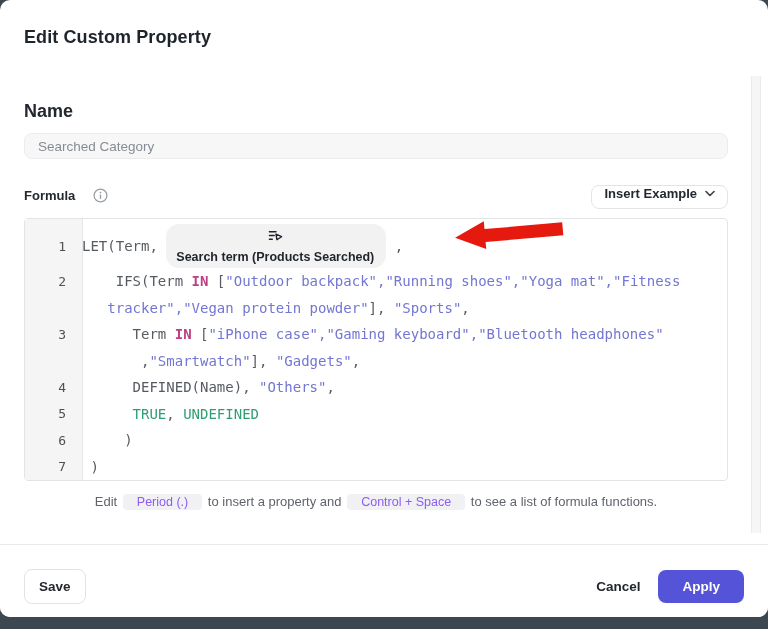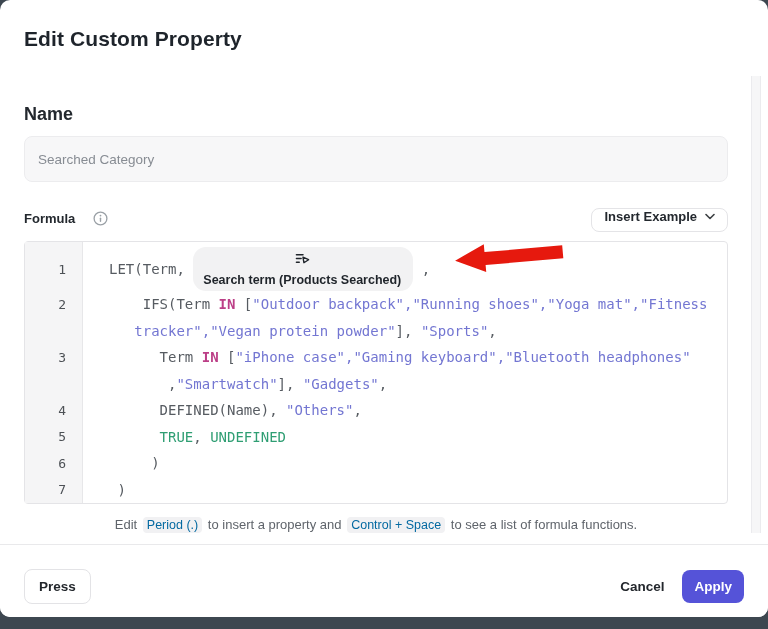--- a/index.html
+++ b/index.html
@@ -8,25 +8,25 @@
     background:#3d4750;
     font-family:"Liberation Sans", sans-serif;
     position:relative;overflow:hidden;
     -webkit-font-smoothing:antialiased;
   }
   .modal{
     position:absolute;left:0;top:0;width:768px;height:617px;
     background:#ffffff;border-radius:10px;overflow:hidden;
   }
   .modal-header{padding:27px 24px 0 24px;}
-  .modal-title{font-size:21px;font-weight:700;color:#1e242b;letter-spacing:.1px;}
+  .modal-title{font-size:18px;font-weight:700;color:#1e242b;letter-spacing:.1px;}
   .modal-body{padding:0 40px 0 24px;}
   .field-label{margin-top:53px;font-size:18px;font-weight:700;color:#23282e;}
   .name-input{
-    margin-top:11px;width:100%;box-sizing:border-box;height:46px;
+    margin-top:11px;width:100%;box-sizing:border-box;height:26px;
     background:#f7f7f8;border:1px solid #ececee;border-radius:8px;
     padding:0 13px;font-size:13.5px;color:#878c93;outline:none;
     font-family:"Liberation Sans", sans-serif;
   }
   .formula-header{margin-top:26px;display:flex;justify-content:space-between;align-items:flex-end;}
   .formula-label-wrap{display:flex;align-items:center;gap:18px;padding-bottom:6px;}
   .formula-label{font-size:13px;font-weight:700;color:#23282e;}
   .info-icon{display:inline-flex;width:15px;height:15px;}
   .insert-example-btn{
     display:flex;align-items:center;gap:8px;
@@ -41,55 +41,55 @@
   }
   .gutter-bg{position:absolute;left:0;top:0;bottom:0;width:57px;background:#f5f5f6;border-right:1px solid #e7e7e9;}
   .code-rows{position:relative;padding-top:5px;}
   .code-row{display:flex;align-items:center;min-height:26.5px;}
   .code-row:first-child{min-height:31px;}
   .gutter-num{
     width:57px;flex:0 0 57px;box-sizing:border-box;text-align:right;padding-right:16px;
     font-family:"DejaVu Sans Mono", monospace;font-size:13px;color:#4d5156;
   }
   .code-line{
-    white-space:pre;padding-left:27px;
+    white-space:pre;padding-left:0;
     font-family:"DejaVu Sans Mono", monospace;font-size:14px;color:#565b61;
     display:flex;align-items:center;
   }
   .code-line span{white-space:pre;}
   .seg-plain{color:#565b61;}
   .seg-kw{color:#bc3f87;font-weight:700;text-align:center;}
   .seg-str{color:#7376d2;}
   .seg-green{color:#2f9e73;}
   .prop-pill{
     display:inline-flex;align-items:center;gap:7px;
     background:#f2f2f3;border-radius:13px;padding:4px 12px 4px 10px;
     font-family:"Liberation Sans", sans-serif;font-size:12.5px;font-weight:600;color:#1f242a;
     white-space:nowrap;cursor:pointer;flex-direction:column;
   }
   .red-arrow{position:absolute;left:428px;top:-3px;width:112px;height:36px;transform:rotate(-5deg);pointer-events:none;}
   .hint-row{margin-top:13px;text-align:center;font-size:13px;color:#5f646b;}
   .kbd{
-    background:#f1f1f3;border-radius:4px;padding:1px 4px;margin:0 2px;
-    color:#0369a1;font-weight:500;font-family:"Liberation Sans", sans-serif;font-size:12.5px;
+    background:#f1f1f3;border-radius:4px;padding:1px 14px;margin:0 2px;
+    color:#8b5cf6;font-weight:500;font-family:"Liberation Sans", sans-serif;font-size:12.5px;
   }
   .scroll-track{
     position:absolute;right:7px;top:76px;width:10px;height:457px;
     background:#f6f6f7;border-left:1px solid #ebebee;border-right:1px solid #ebebee;box-sizing:border-box;
   }
   .modal-footer{
     position:absolute;left:0;right:0;bottom:0;height:73px;
     border-top:1px solid #e9e9eb;background:#fff;
     display:flex;align-items:center;padding:10px 24px 0 24px;box-sizing:border-box;
   }
   .btn{font-family:"Liberation Sans", sans-serif;font-size:13.5px;font-weight:600;cursor:pointer;}
   .btn-save{background:#fff;border:1px solid #e3e3e6;border-radius:8px;color:#23272c;padding:9px 14px;}
   .footer-spacer{flex:1;}
   .btn-cancel{background:transparent;border:none;color:#23272c;padding:9px 10px;margin-right:8px;}
-  .btn-apply{background:#5553d8;border:none;border-radius:8px;color:#ffffff;padding:9px 12px;}
+  .btn-apply{background:#5553d8;border:none;border-radius:8px;color:#ffffff;padding:9px 24px;}
 </style>
 </head>
 <body>
 
 <div class="modal">
 
   <div class="modal-header">
     <div class="modal-title">Edit Custom Property</div>
   </div>
 
@@ -175,19 +175,19 @@
       <span>to insert a property and</span>
       <span class="kbd">Control + Space</span>
       <span>to see a list of formula functions.</span>
     </div>
 
   </div>
 
   <div class="scroll-track"></div>
 
   <div class="modal-footer">
-    <button class="btn btn-save">Press</button>
+    <button class="btn btn-save">Save</button>
     <div class="footer-spacer"></div>
     <button class="btn btn-cancel">Cancel</button>
     <button class="btn btn-apply">Apply</button>
   </div>
 
 </div>
 
 </body></html>

